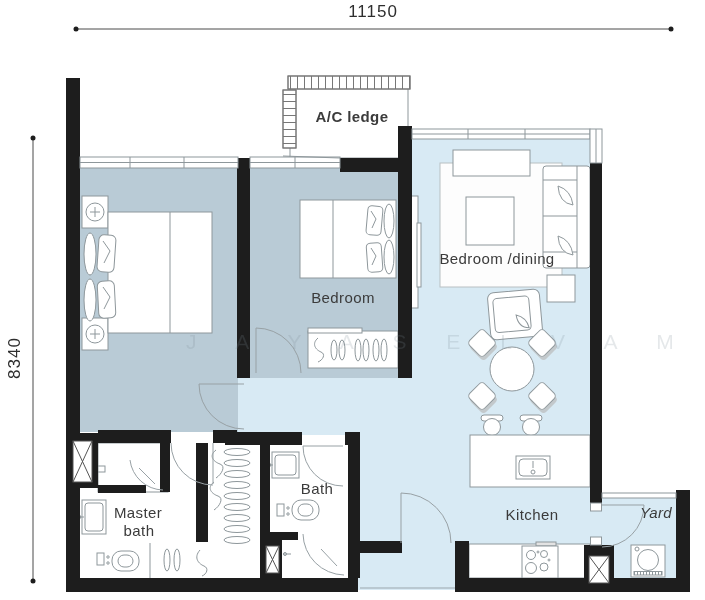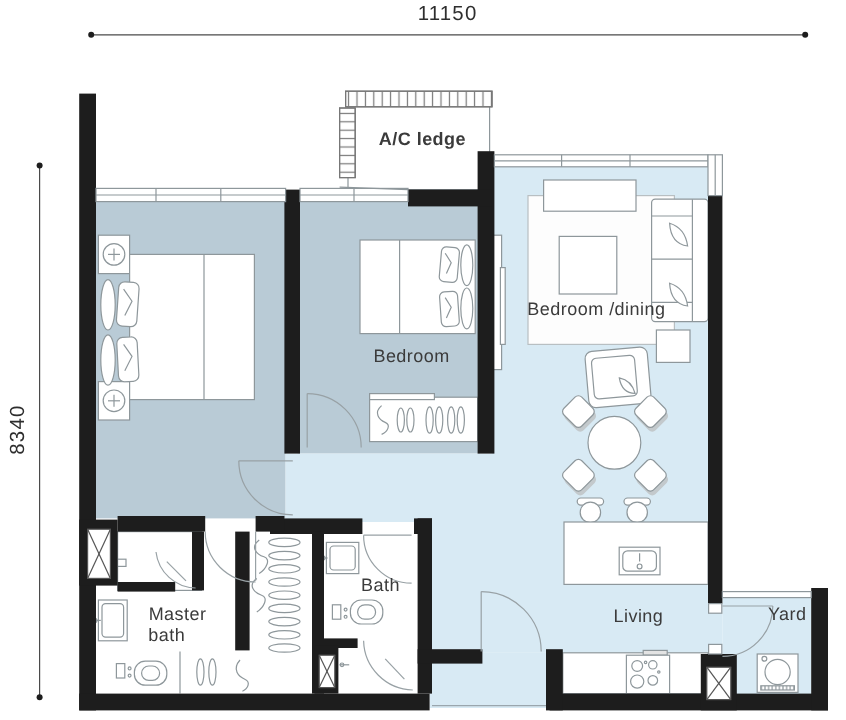--- a/index.html
+++ b/index.html
@@ -337,19 +337,20 @@
         <circle cx="33" cy="581" r="2.5" stroke="none"></circle>
   </g>
 </svg>
 
   <div class="dim" style="left:373px;top:12px;">11150</div>
   <div class="dim dim-left" style="left:15px;top:358px;">8340</div>
 
   <div class="rlabel" style="left:352px;top:116px;font-weight:bold;">A/C ledge</div>
   <div class="rlabel" style="left:315px;top:297px;margin-left:28px;">Bedroom</div>
   <div class="rlabel" style="left:497px;top:258px;">Bedroom /dining</div>
-  <div class="rlabel" style="left:148px;top:512px;">Master</div>
+  <div class="rlabel" style="left:138px;top:512px;">Master</div>
   <div class="rlabel" style="left:139px;top:530px;">bath</div>
   <div class="rlabel" style="left:317px;top:488px;">Bath</div>
-  <div class="rlabel" style="left:532px;top:514px;">Living</div>
-  <div class="rlabel" style="left:656px;top:512px;">Yard</div>
-
+  <div class="rlabel" style="left:532px;top:514px;">Kitchen</div>
+  <div class="rlabel" style="left:656px;top:512px;font-style:italic;">Yard</div>
+
+  <div class="watermark">J A Y A S E L V A M</div>
 </div>
 
 </body></html>

